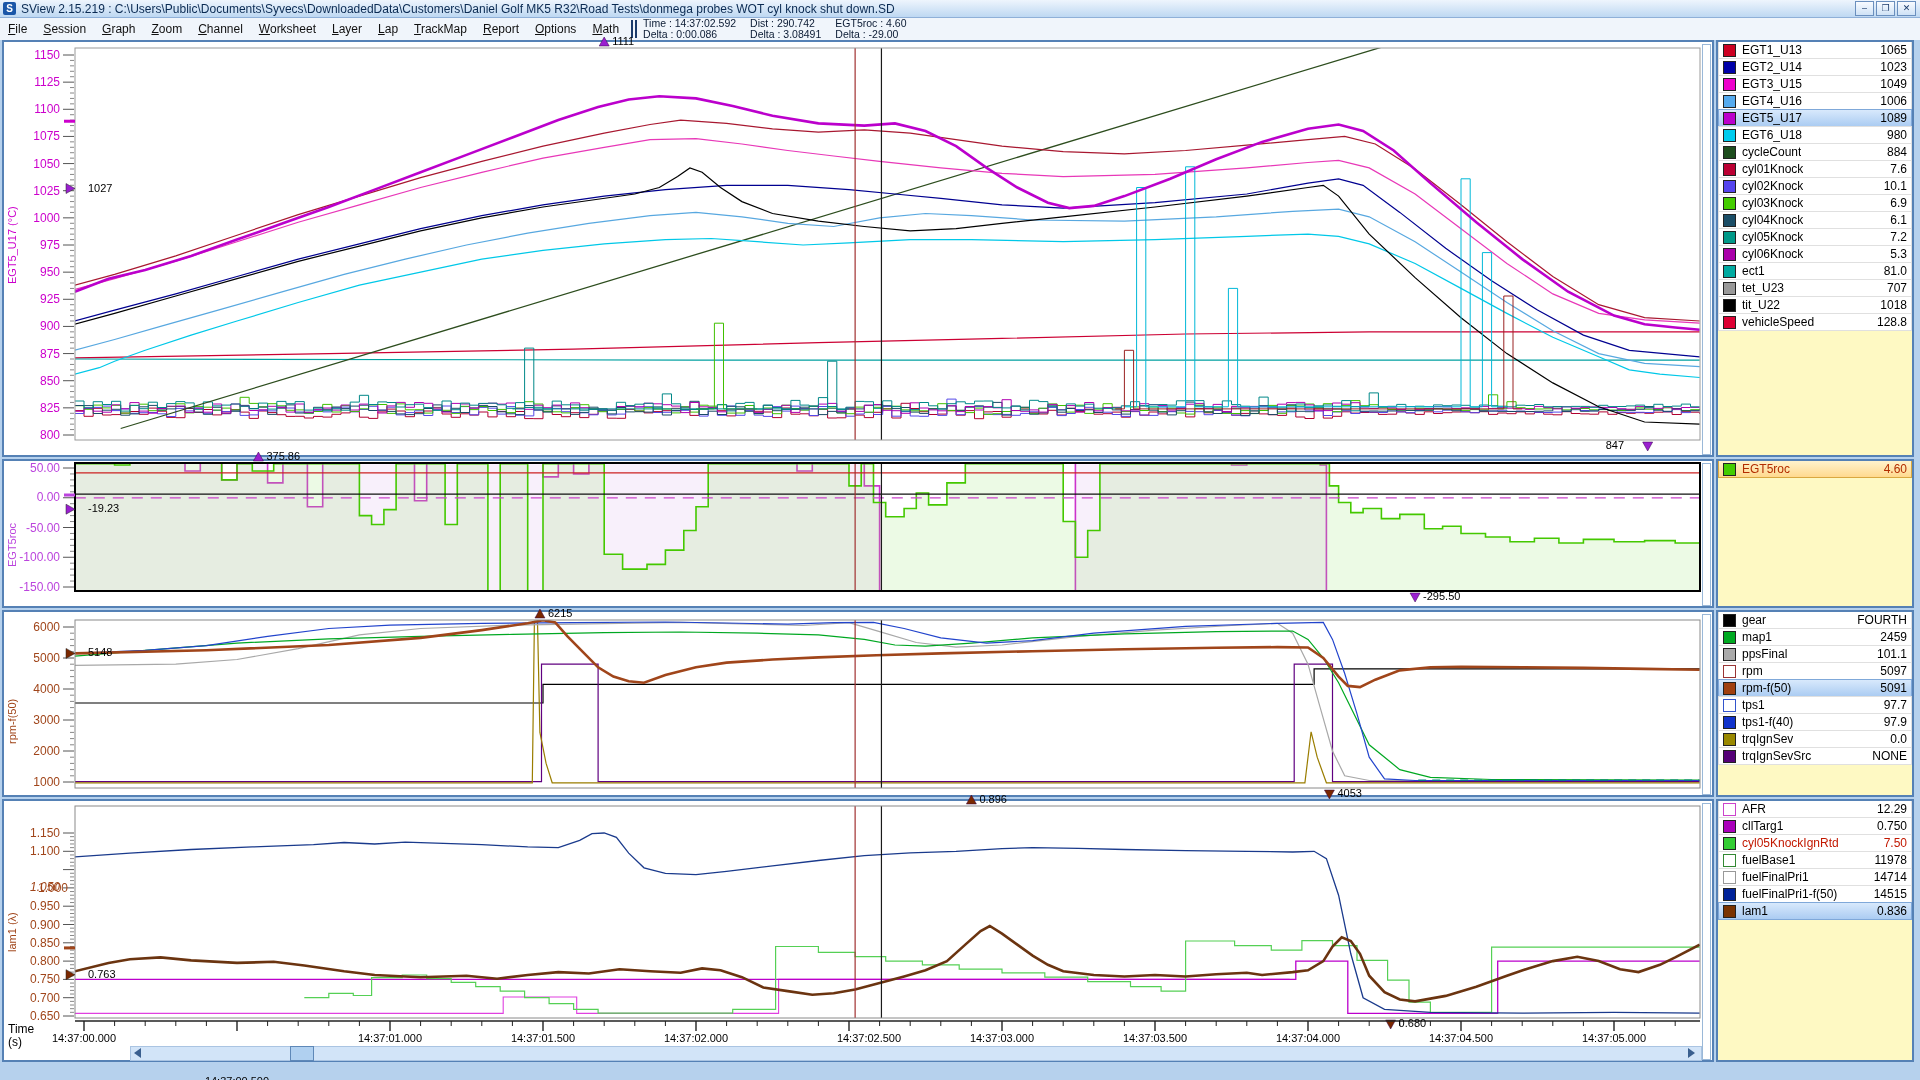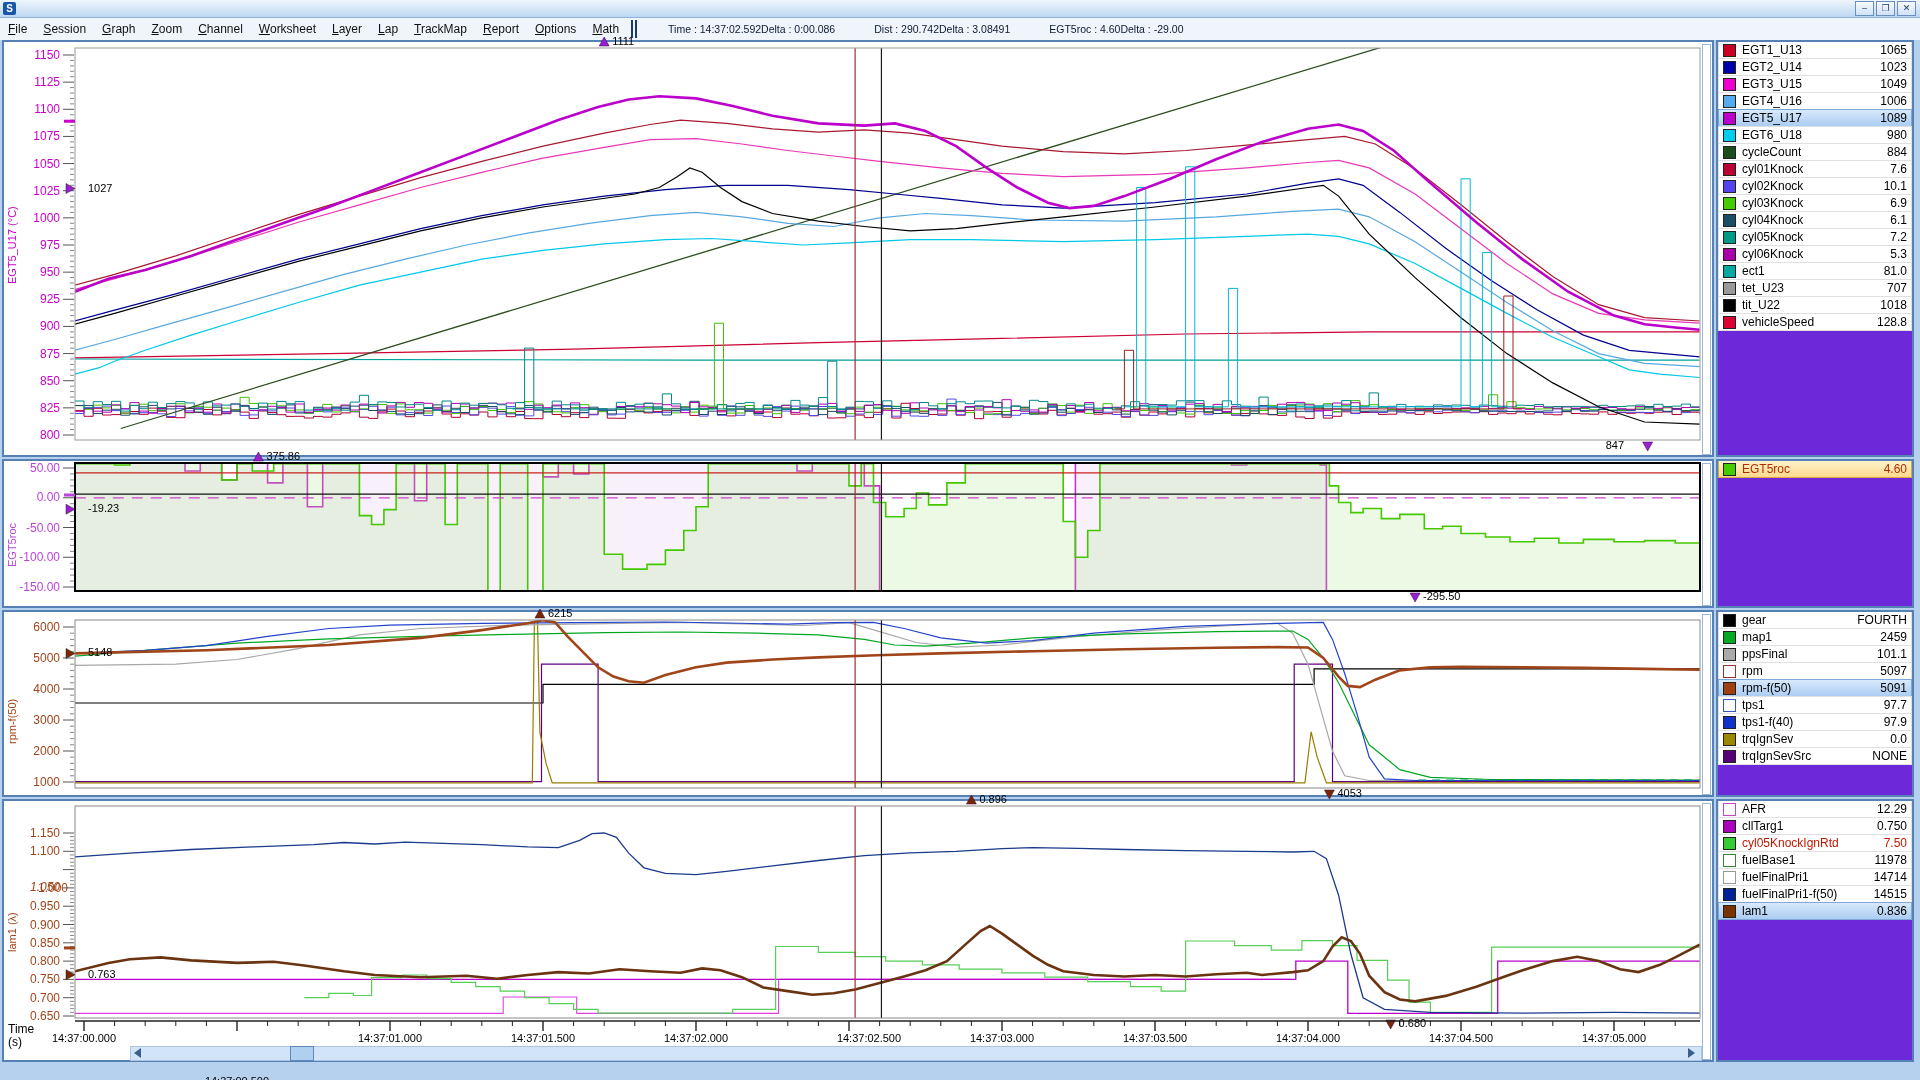--- a/index.html
+++ b/index.html
@@ -12,23 +12,23 @@
     font-weight:bold;font-size:10px;text-align:center;line-height:13px;border-radius:2px;}
   .wintitle{white-space:nowrap;}
   .winbtns{margin-left:auto;display:flex;gap:2px;padding-right:4px;}
   .wb{width:17px;height:13px;border:1px solid #6a8fbe;background:linear-gradient(#f8fbff,#cfe2f6);
     font-size:9px;line-height:12px;text-align:center;color:#1a3a6a;}
   .menubar{position:absolute;left:0;top:18px;width:1920px;height:22px;background:#f0f5fb;
     display:flex;align-items:center;font-size:12px;color:#111;}
   .mitem{padding:2px 8px;}
   .mitem u{text-decoration:underline;}
   .msep{width:2px;height:18px;border-left:2px solid #1a3a6a;border-right:2px solid #1a3a6a;margin:0 6px 0 4px;}
-  .infocol{display:flex;font-size:10.5px;line-height:11px;color:#0a1a33;margin-right:14px;margin-left:25px;}
+  .infocol{display:flex;flex-direction:column;font-size:10.5px;line-height:11px;color:#0a1a33;margin-right:14px;}
   .panel{position:absolute;background:#fff;border:2px solid #5581b5;box-sizing:border-box;}
-  .chanbox{position:absolute;background:#6d28d9;border:2px solid #5581b5;box-sizing:border-box;overflow:hidden;}
+  .chanbox{position:absolute;background:#fef9c3;border:2px solid #5581b5;box-sizing:border-box;overflow:hidden;}
   .crow{height:16px;display:flex;align-items:center;font-size:12px;color:#000;
     border:1px solid #e0e0e0;margin-top:-1px;padding:0 4px;background:#fff;}
   .crow.sel{background:linear-gradient(#d8e9fc,#abccf2);border:1px solid #7fa8d9;}
   .crow.selyellow{background:linear-gradient(#fff3cd,#ffd98e);border:1px solid #d9a840;color:#b32d00;}
   .crow.redtext{color:#c21800;}
   .sw{width:11px;height:11px;border:1px solid #222;margin-right:6px;flex:none;}
   .cname{white-space:nowrap;overflow:hidden;}
   .cval{margin-left:auto;padding-left:4px;white-space:nowrap;}
   #ov{position:absolute;left:0;top:0;z-index:5;pointer-events:none;}
   .lbl{position:absolute;z-index:6;font-size:11px;color:#000;white-space:nowrap;}
@@ -39,20 +39,21 @@
   .sthumb{position:absolute;z-index:7;background:#b0d0f0;border:1px solid #5e88b8;}
   .sarrow{position:absolute;z-index:7;width:0;height:0;}
   .strip{position:absolute;z-index:6;background:#fff;border:1px solid #9ab8d8;}
 </style>
 </head>
 <body>
 
 <div class="app">
   <div class="titlebar">
     <span class="appicon">S</span>
+    <span class="wintitle">SView 2.15.219  :  C:\Users\Public\Documents\Syvecs\DownloadedData\Customers\Daniel Golf MK5 R32\Road Tests\donmega probes WOT cyl knock shut down.SD</span>
     <span class="winbtns" id="winbtns">
         <span class="wb">–</span>
         <span class="wb">❐</span>
         <span class="wb">✕</span>
       </span>
   </div>
   <div class="menubar">
     <span id="menu-items" style="display:flex">
         <span class="mitem"><u>F</u>ile</span>
         <span class="mitem"><u>S</u>ession</span>

